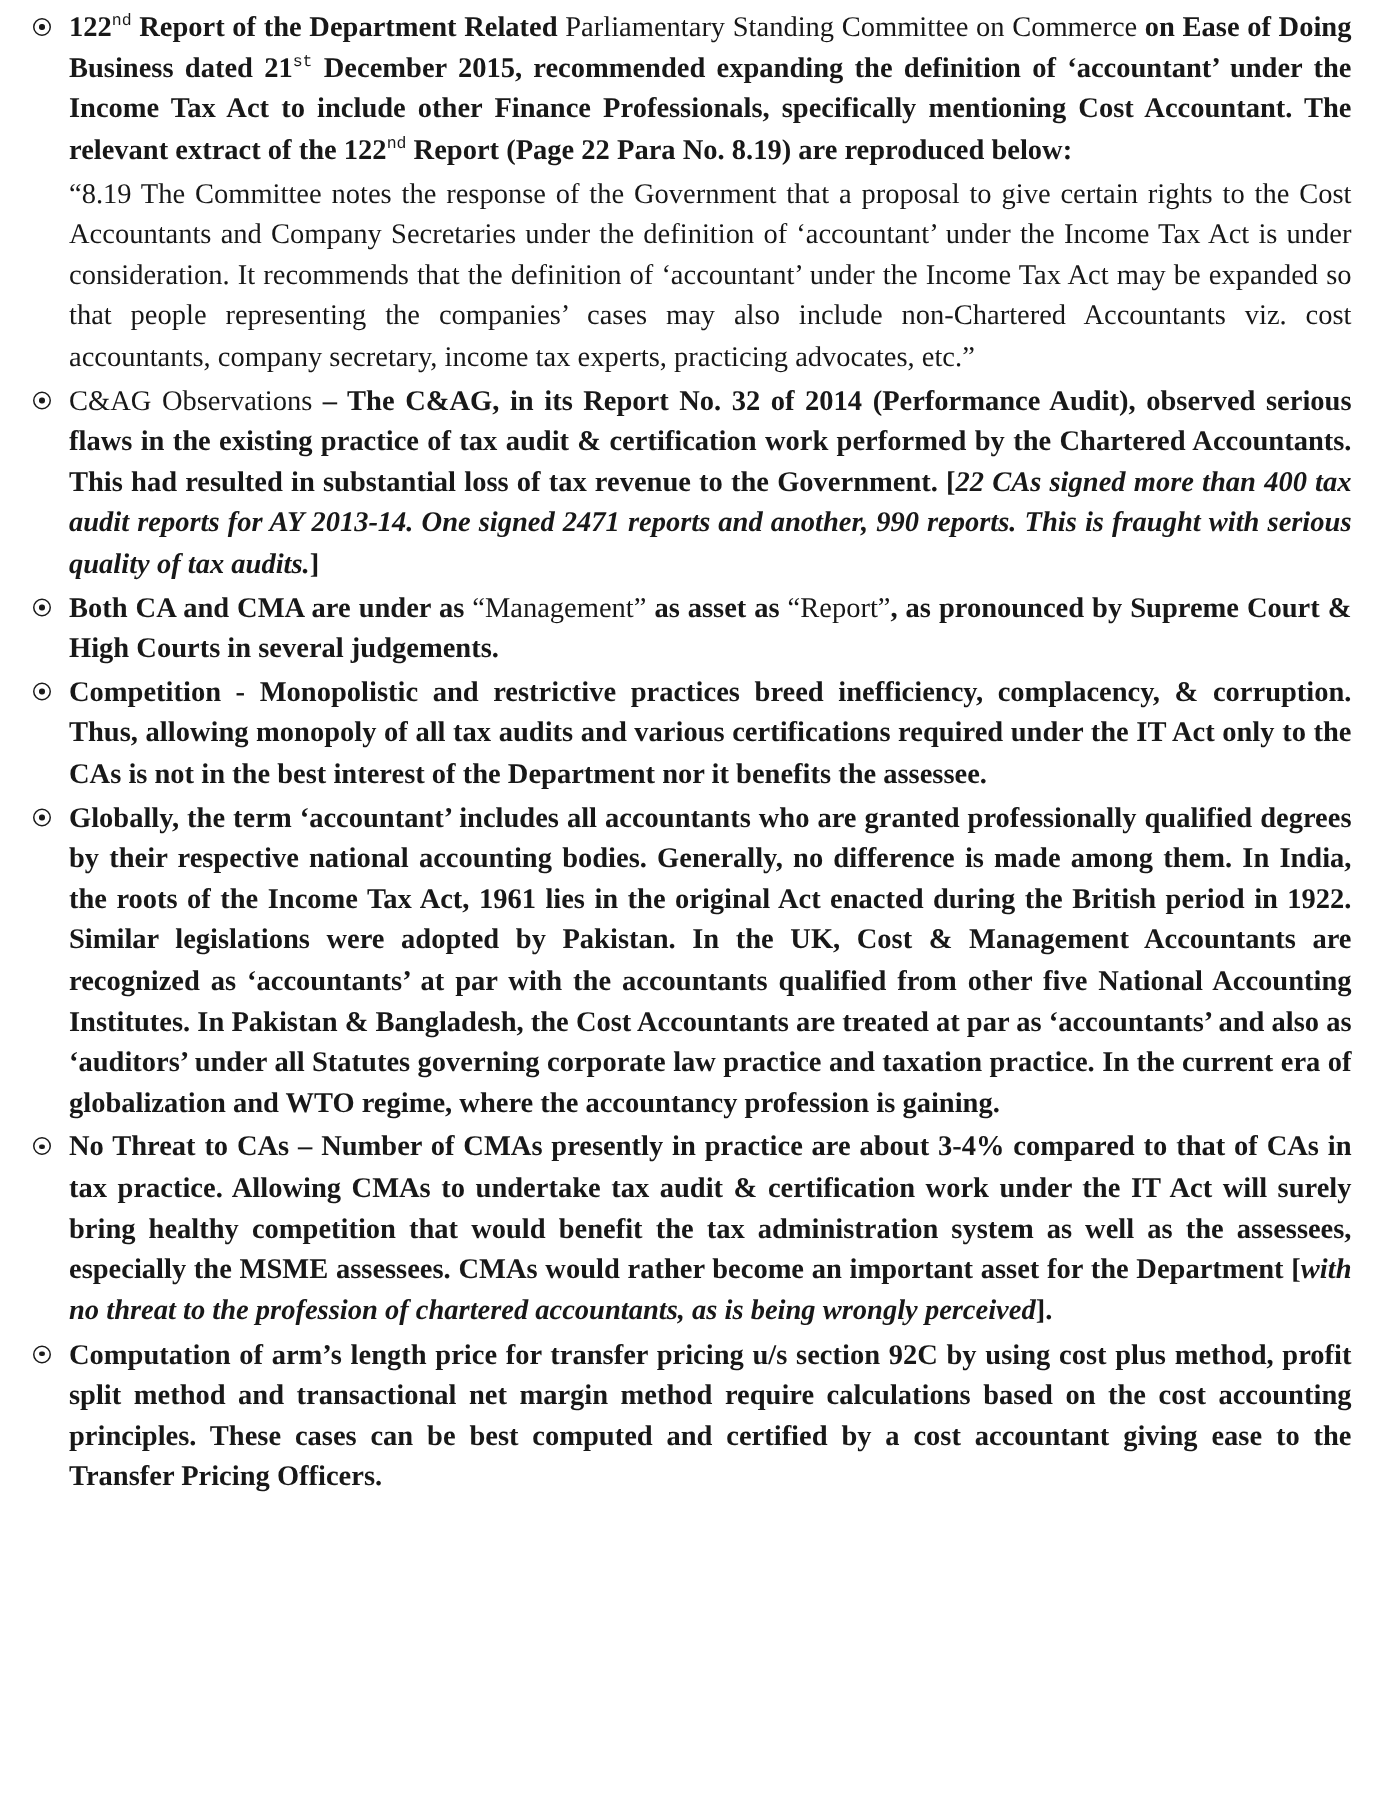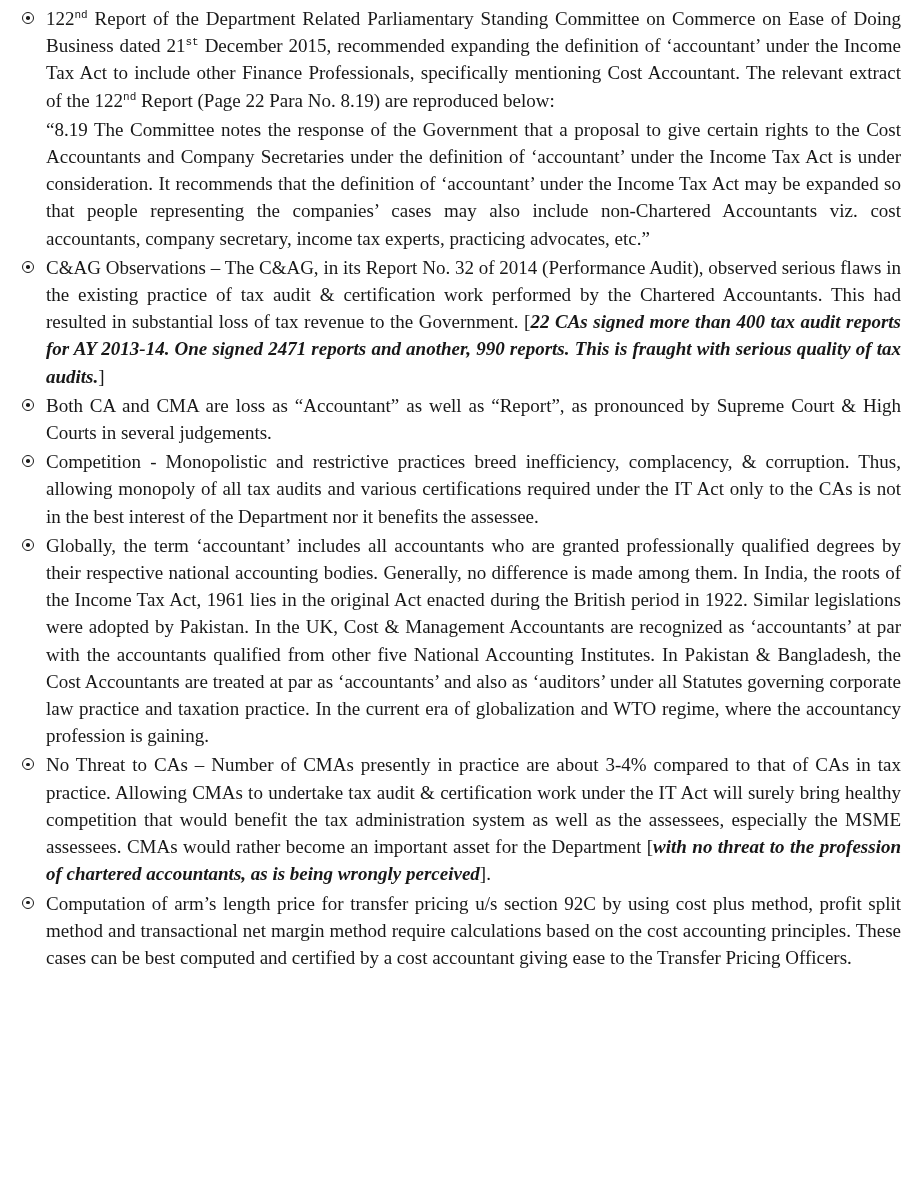--- a/index.html
+++ b/index.html
@@ -36,21 +36,21 @@
     content: "";
     position: absolute;
     left: 50%;
     top: 50%;
     width: 3.6px;
     height: 3.6px;
     margin: -1.8px 0 0 -1.8px;
     background: #1a1a1a;
     border-radius: 50%;
   }
-  .n  { font-weight: normal; font-style: normal; }
+  .n  { font-weight: bold; font-style: normal; }
   .b  { font-weight: normal; }
   .i  { }
   .bi { font-weight: bold; font-style: italic; }
   .sup {
     vertical-align: super;
     font-size: 0.58em;
     line-height: 0;
     font-family: Liberation Mono, monospace;
   }
 </style>
@@ -68,21 +68,21 @@
     <p class="para"><span class="i">“8.19 The Committee notes the response of the Government that a proposal to give certain rights to the Cost Accountants and Company Secretaries under the definition of ‘accountant’ under the Income Tax Act is under consideration. It recommends that the definition of ‘accountant’ under the Income Tax Act may be expanded so that people representing the companies’ cases may also include non-Chartered Accountants viz. cost accountants, company secretary, income tax experts, practicing advocates, etc.”</span></p>
   </div>
 
   <div class="item">
     <span class="marker"></span>
     <p class="para"><span class="b">C&amp;AG Observations</span><span class="n"> – The C&amp;AG, in its Report No. 32 of 2014 (Performance Audit), observed serious flaws in the existing practice of tax audit &amp; certification work performed by the Chartered Accountants. This had resulted in substantial loss of tax revenue to the Government. [</span><span class="bi">22 CAs signed more than 400 tax audit reports for AY 2013-14. One signed 2471 reports and another, 990 reports. This is fraught with serious quality of tax audits.</span><span class="n">]</span></p>
   </div>
 
   <div class="item">
     <span class="marker"></span>
-    <p class="para"><span class="n">Both CA and CMA are loss as </span><span class="b">“Accountant”</span><span class="n"> as well as </span><span class="b">“Report”</span><span class="n">, as pronounced by Supreme Court &amp; High Courts in several judgements.</span></p>
+    <p class="para"><span class="n">Both CA and CMA are under as </span><span class="b">“Management”</span><span class="n"> as asset as </span><span class="b">“Report”</span><span class="n">, as pronounced by Supreme Court &amp; High Courts in several judgements.</span></p>
   </div>
 
 
   <div class="item">
     <span class="marker"></span>
     <p class="para"><span class="n">Competition - Monopolistic and restrictive practices breed inefficiency, complacency, &amp; corruption. Thus, allowing monopoly of all tax audits and various certifications required under the IT Act only to the CAs is not in the best interest of the Department nor it benefits the assessee.</span></p>
   </div>
 
   <div class="item">
     <span class="marker"></span>

